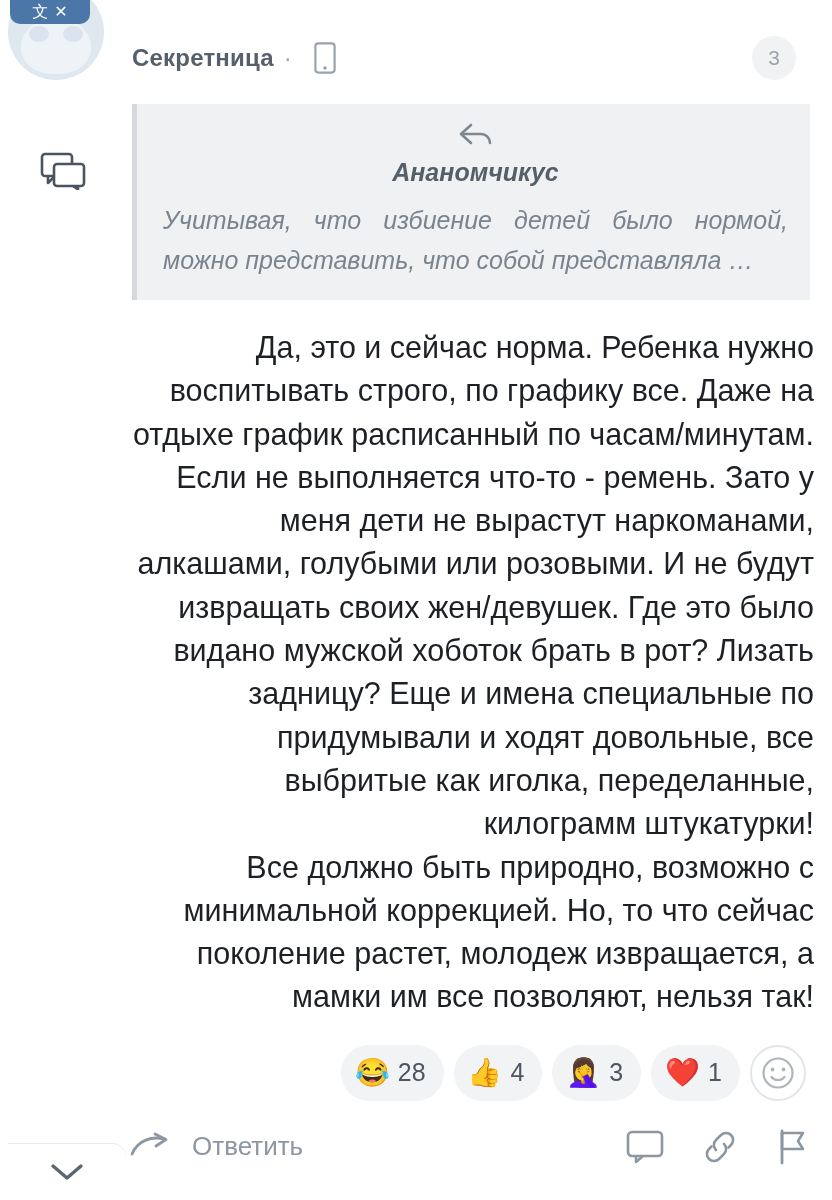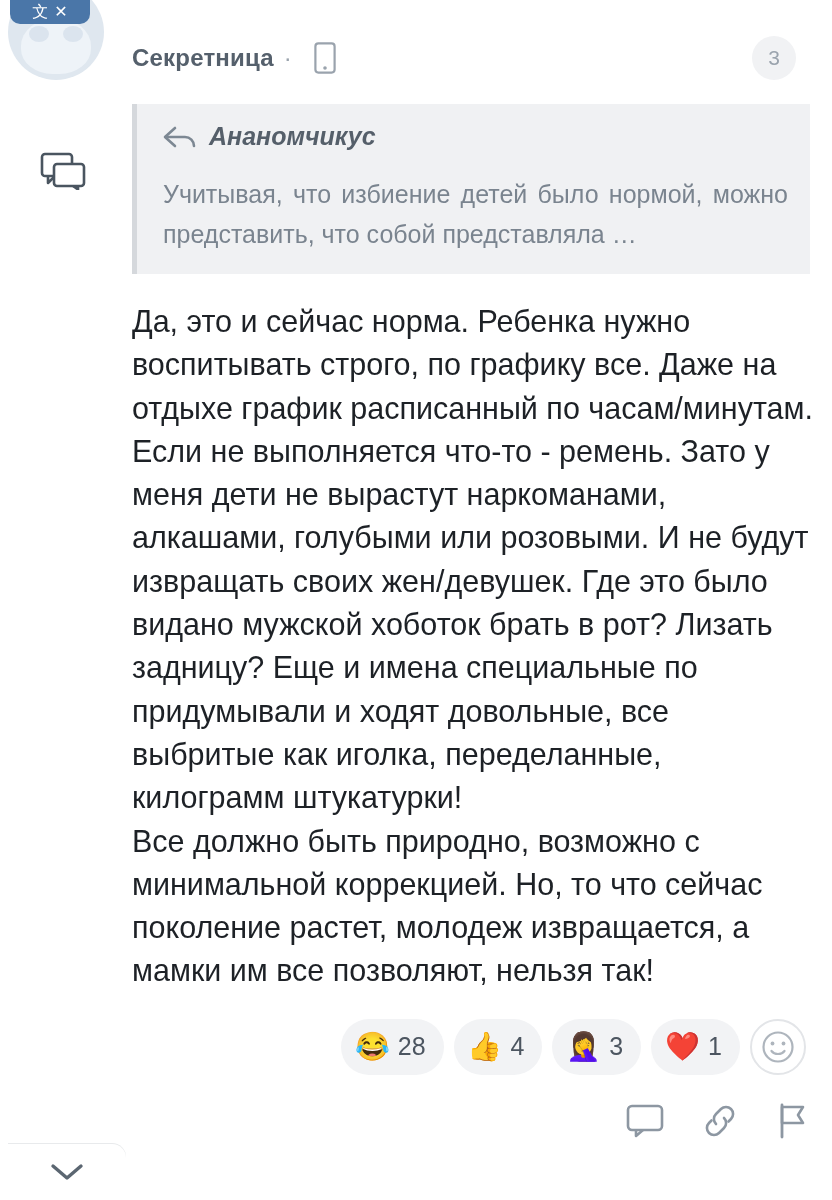--- a/index.html
+++ b/index.html
@@ -139,41 +139,43 @@
     box-sizing: border-box;
   }
   .quote-author {
     display: flex;
     align-items: center;
     gap: 12px;
     font-style: italic;
     font-weight: bold;
     font-size: 25px;
     color: #555f6a;
+    flex-direction: column;
   }
   .reply-arrow {
     color: #7d8893;
     display: inline-flex;
   }
   .quote-text {
-    margin-top: 24px;
+    margin-top: 14px;
+    font-style: italic;
     font-size: 25px;
     line-height: 1.58;
     color: #7a848f;
     text-align: justify;
   }
 
   
   .body-text {
     margin: 26px 18px 0 6px;
     font-size: 30.5px;
     line-height: 1.42;
     color: #1d2126;
   }
-  .body-text p { margin: 0; }
+  .body-text p { margin: 0; text-align: right; }
 
   
   .reactions {
     display: flex;
     align-items: center;
     justify-content: flex-end;
     gap: 10px;
     margin: 26px 26px 0 0;
   }
   .reaction {
@@ -321,20 +323,29 @@
       <svg width="34" height="34" viewBox="0 0 34 34">
         <circle cx="17" cy="17" r="14.5" stroke="currentColor" stroke-width="2.2" fill="none"></circle>
         <circle cx="11.5" cy="13.5" r="1.9" fill="currentColor"></circle>
         <circle cx="22.5" cy="13.5" r="1.9" fill="currentColor"></circle>
         <path d="M10.5 21 a7.5 6 0 0 0 13 0" stroke="currentColor" stroke-width="2.2" fill="none" stroke-linecap="round"></path>
       </svg>
     </div>
   </div>
 
   <div class="actions">
+    <div class="reply-btn">
+      <span>
+        <svg width="46" height="30" viewBox="0 0 46 30">
+          <path d="M4 22 C10 8 24 4 36 7" stroke="currentColor" stroke-width="2.8" fill="none" stroke-linecap="round"></path>
+          <path d="M27 2 L38 7.5 L28 14" stroke="currentColor" stroke-width="2.8" fill="none" stroke-linecap="round" stroke-linejoin="round"></path>
+        </svg>
+      </span>
+      <span>Ответить</span>
+    </div>
     <div class="action-icons">
       <span>
         <svg width="38" height="34" viewBox="0 0 38 34">
           <rect x="2" y="2" width="34" height="24" rx="4" stroke="currentColor" stroke-width="2.6" fill="none"></rect>
           <path d="M10 26 L10 32 L17 26" stroke="currentColor" stroke-width="2.6" fill="none" stroke-linejoin="round"></path>
         </svg>
       </span>
       <span>
         <svg width="36" height="34" viewBox="0 0 36 34">
           <path d="M14 20 a7 7 0 0 1 0-10 l5-5 a7 7 0 0 1 10 10 l-2.5 2.5" stroke="currentColor" stroke-width="2.6" fill="none" stroke-linecap="round"></path>

